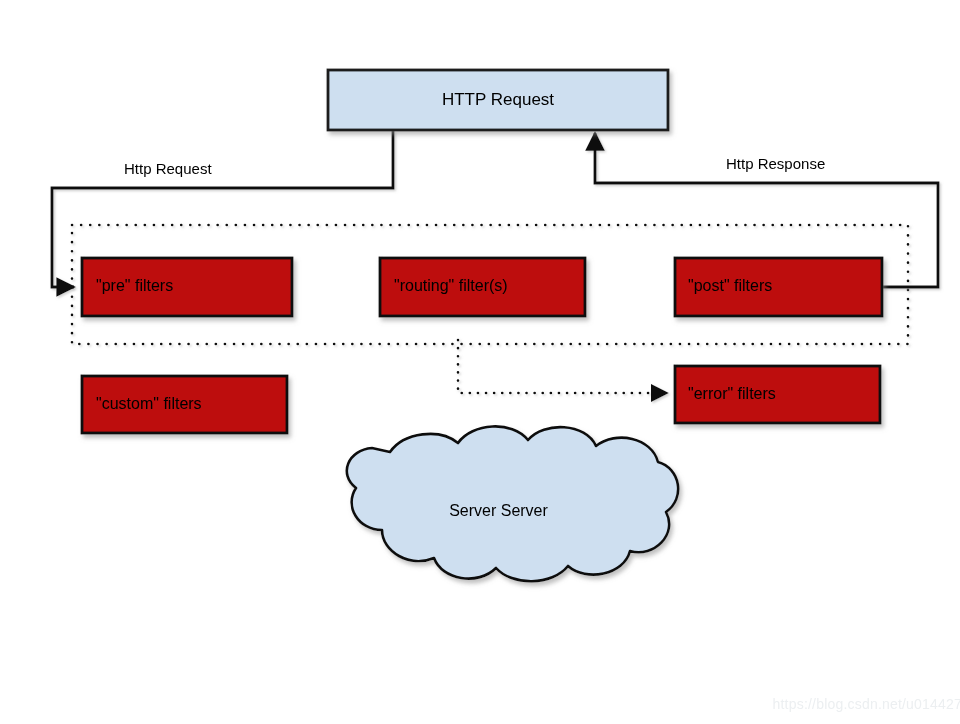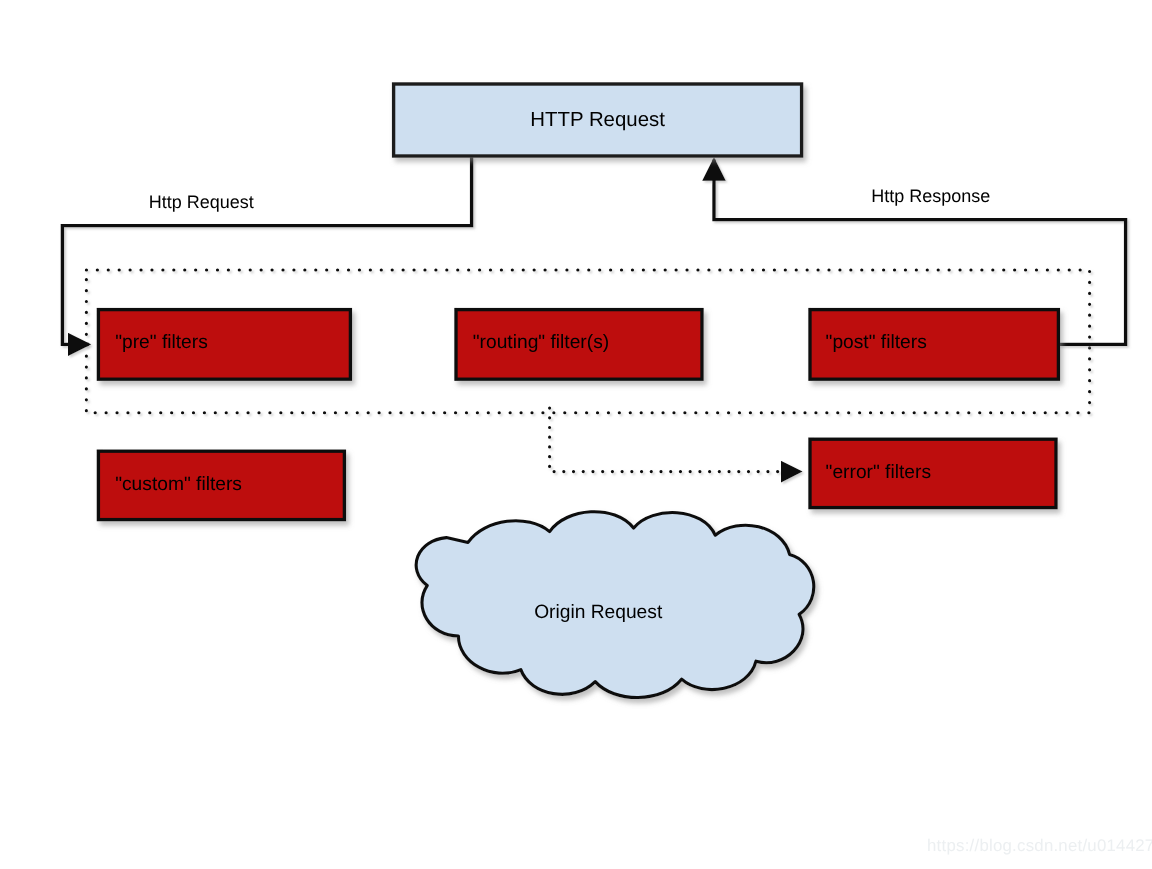--- a/index.html
+++ b/index.html
@@ -159,21 +159,21 @@
   <div class="node-label filter-label" style="left:58px; top:277px;">"pre" filters</div>
 
   <div class="node-label filter-label" style="left:356px; top:277px;">"routing" filter(s)</div>
 
   <div class="node-label filter-label" style="left:650px; top:277px;">"post" filters</div>
 
   <div class="node-label filter-label" style="left:58px; top:395px;">"custom" filters</div>
 
   <div class="node-label filter-label" style="left:650px; top:385px;">"error" filters</div>
 
-  <div class="node-label cloud-label" style="left:288px; top:502px; width:345px; text-align:center;">Origin Request</div>
+  <div class="node-label cloud-label" style="left:288px; top:502px; width:345px; text-align:center;">Server Server</div>
 
   <div class="edge-label" style="left:86px; top:160px;">Http Request</div>
 
   <div class="edge-label" style="left:688px; top:155px;">Http Response</div>
 
   <div id="watermark">https://blog.csdn.net/u014427391</div>
 
 </div>
 
 </body></html>

